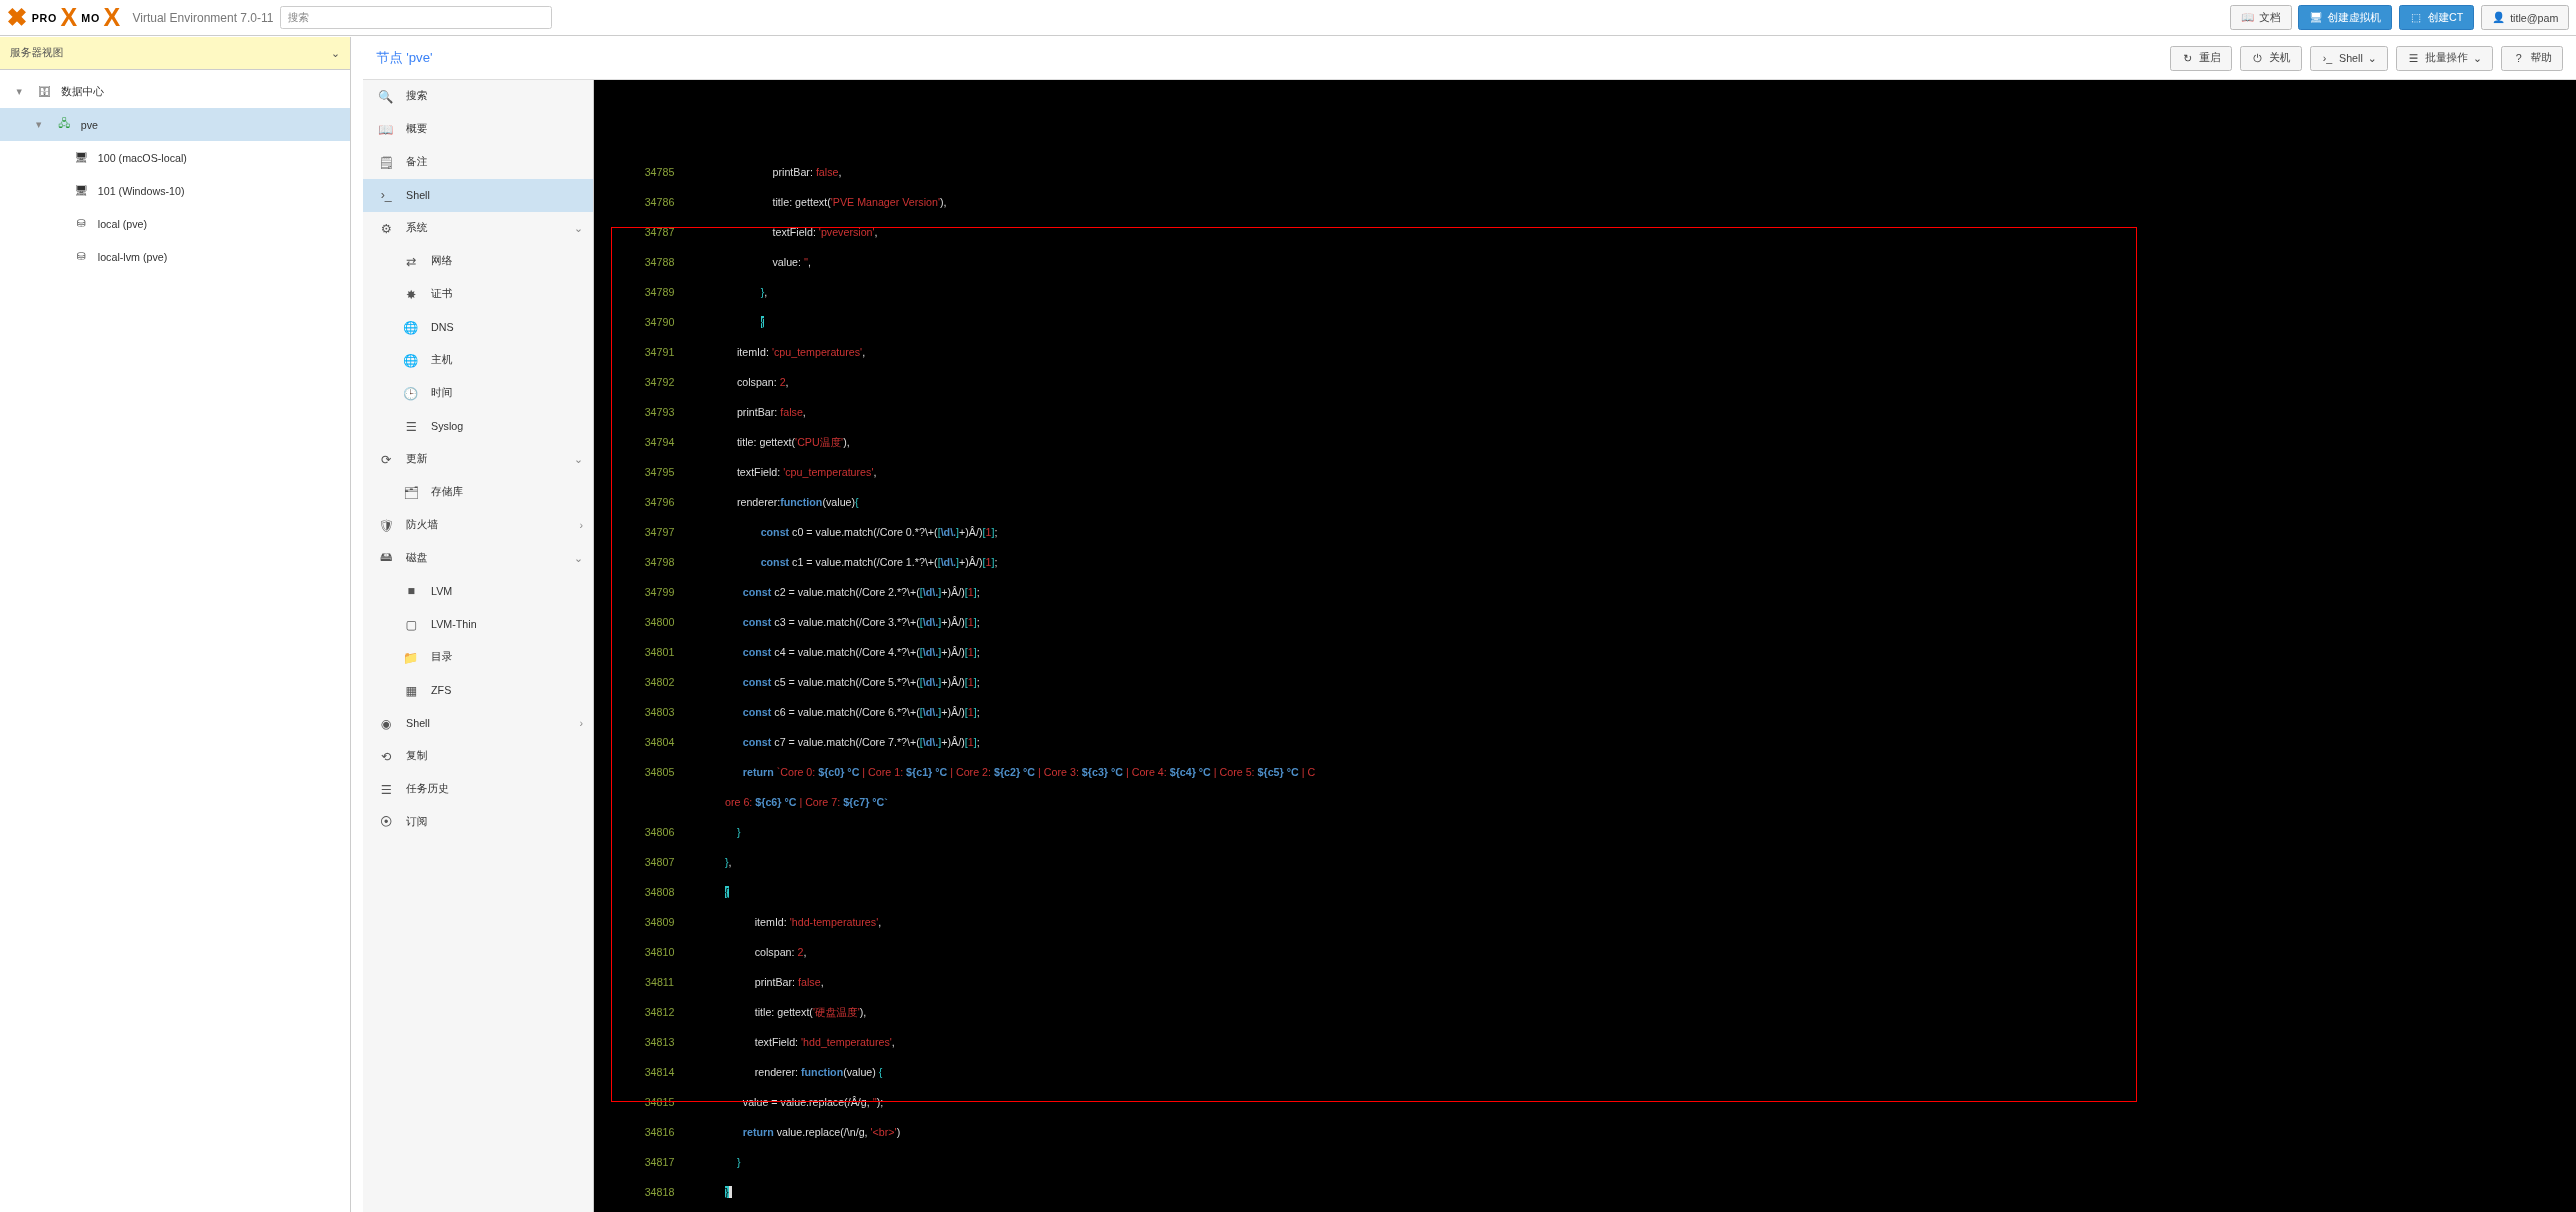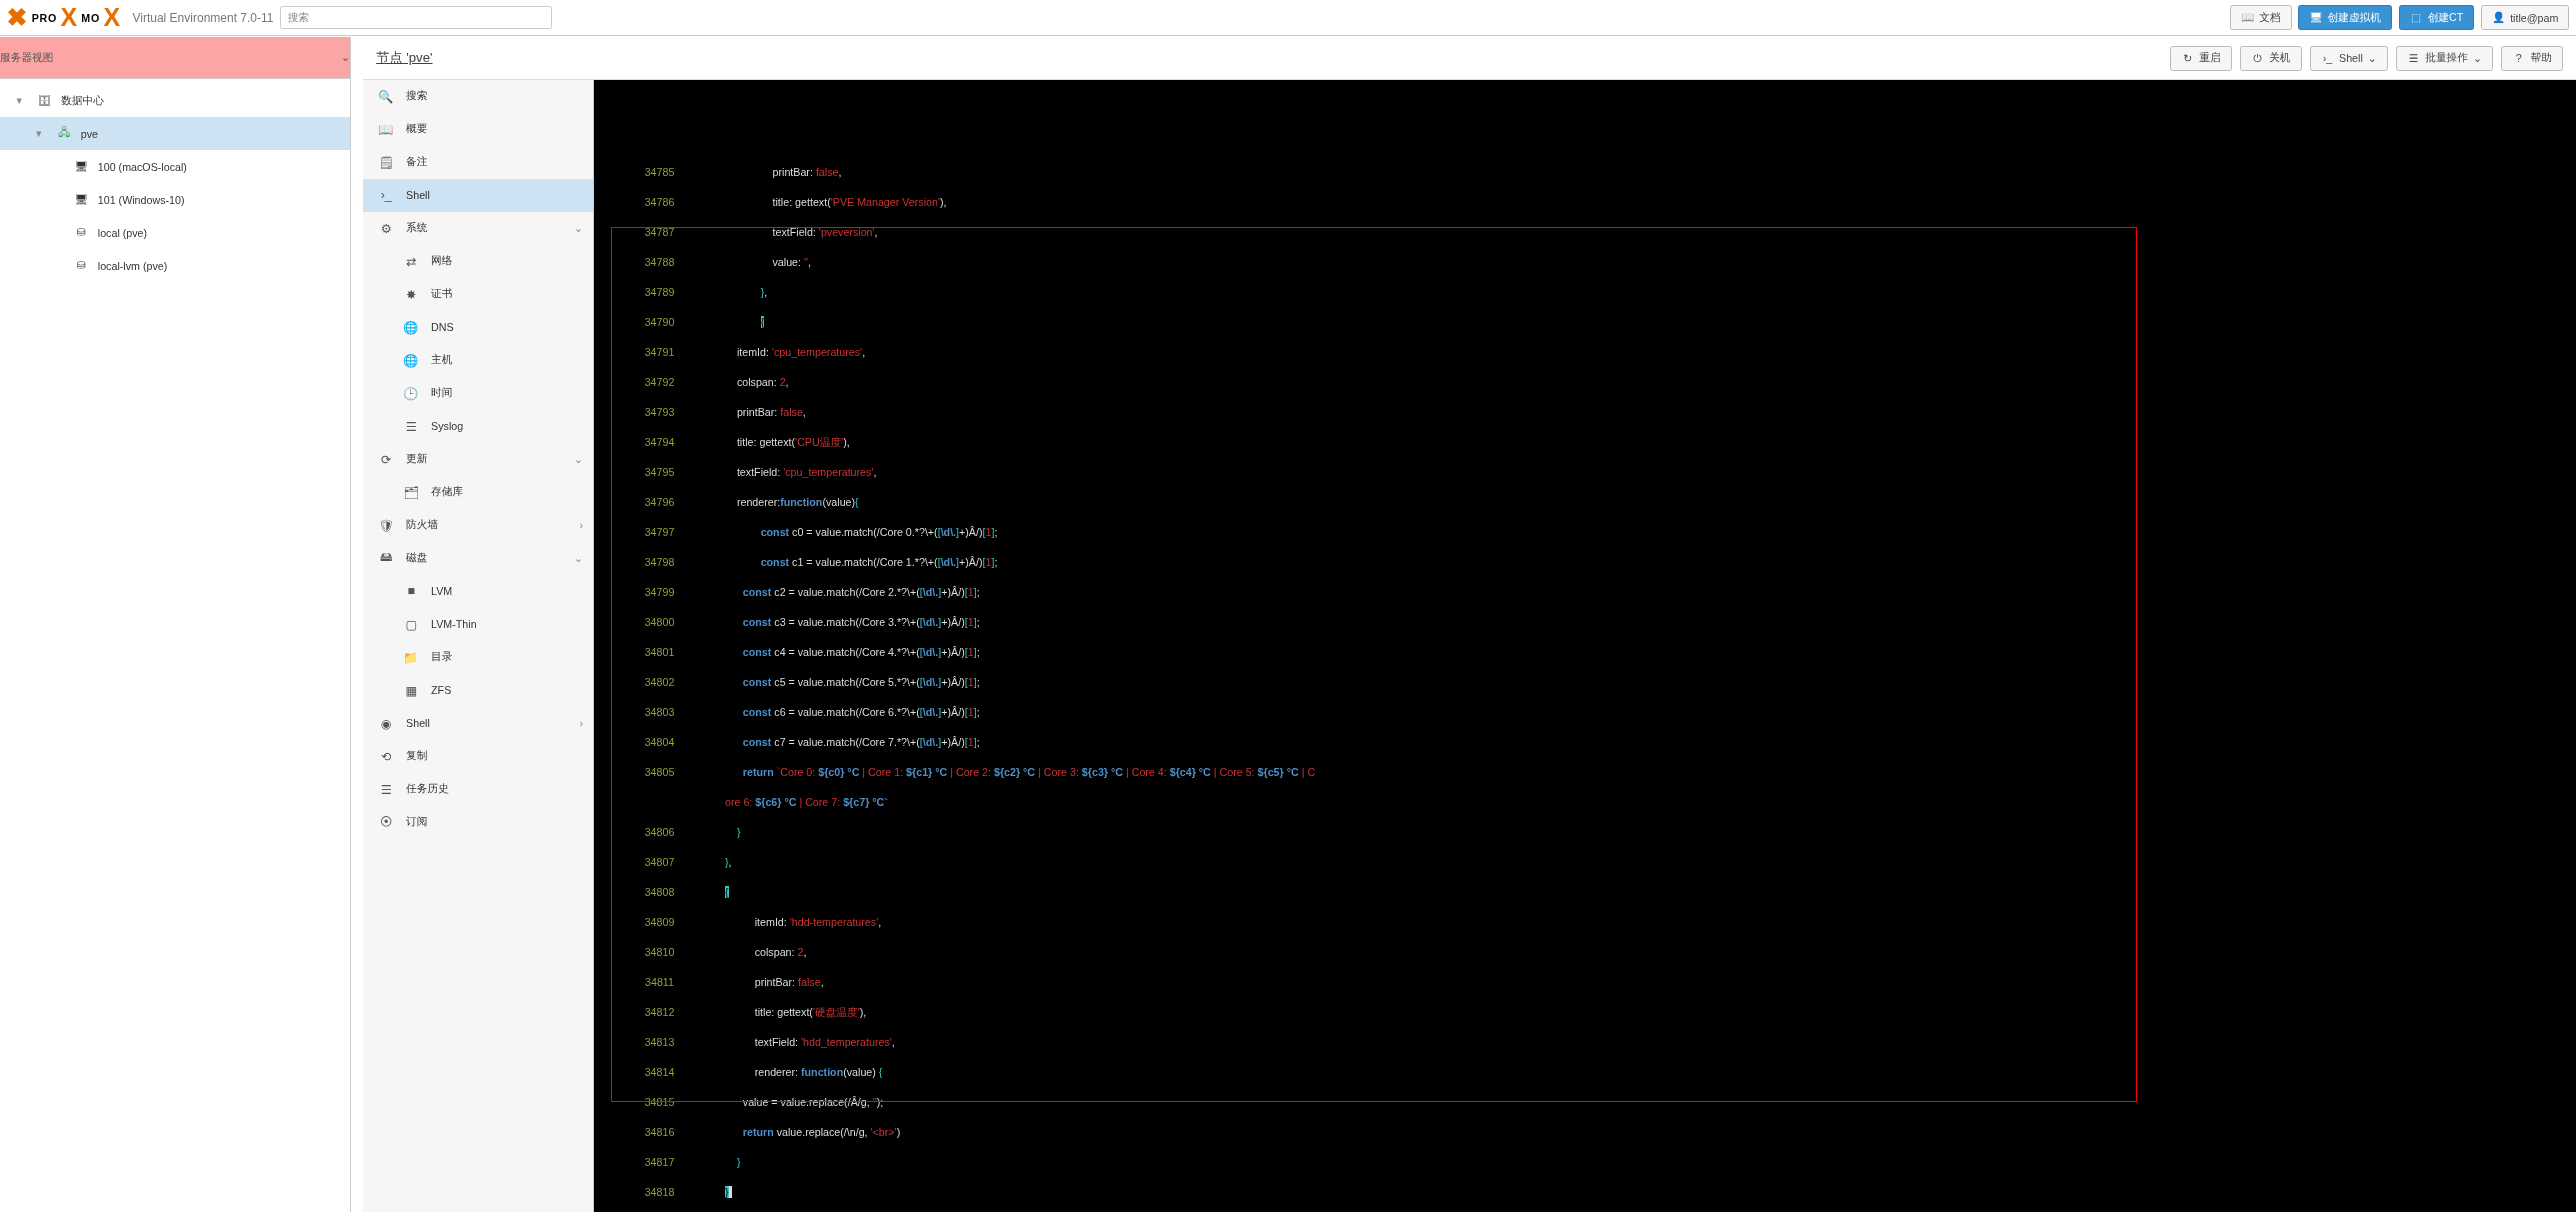--- a/index.html
+++ b/index.html
@@ -11,26 +11,26 @@
 .logo .x { color:#e57000; font-size:25px; }
 .ve { color:#777; font-size:12px; margin-left:5px; }
 .search { flex:0 0 272px; height:23px; border:0.8px solid #ccc; border-radius:2.5px; padding:0 6.6px; background:#fff; color:#888; display:flex; align-items:center; }
 .hspace { flex:1; }
 .btn { height:25px; display:inline-flex; align-items:center; gap:5px; padding:0 10px; border:0.8px solid #bbb; border-radius:2.5px; background:#f6f6f6; cursor:pointer; color:#444; }
 .btn.blue { background:#3892d4; color:#fff; border-color:#2a7bbf; }
 .icn { display:inline-flex; width:13.2px; height:13.2px; align-items:center; justify-content:center; }
 
 
 .tbar { position:absolute; top:37px; left:363px; right:0; height:43px; display:flex; align-items:center; padding:0 13.2px; gap:8.3px; border-bottom:0.8px solid #ddd; background:#fff;}
-.crumb { font-size:13.2px; color:#404040;text-decoration:underline; }
+.crumb { font-size:13.2px; color:#3b82f6; }
 .tspc { flex:1; }
 
 
 .treepanel { position:absolute; top:37px; left:0; width:351px; bottom:0; background:#fff; border-right:0.8px solid #ccc; }
-.treeview { height:42px; background:#fca5a5; border-bottom:0.8px solid #ccc; display:flex; align-items:center; padding:0 0; justify-content:space-between; color:#555;}
+.treeview { height:33px; background:#fef9c3; border-bottom:0.8px solid #ccc; display:flex; align-items:center; padding:0 10px; justify-content:space-between; color:#555;}
 .tree { padding:5px 0; }
 .tn { display:flex; align-items:center; height:33px; padding-left:16.5px; gap:8.3px; color:#333; cursor:pointer;}
 .tn.sel { background:#cde2f2; }
 .tn .caret { width:11.6px; color:#888; }
 .tn .tic { width:16.5px; height:16.5px; display:flex; align-items:center; justify-content:center; }
 .tn1 { padding-left:36px; }
 .tn2 { padding-left:73px; }
 
 
 .midnav { position:absolute; top:80px; left:363px; width:231px; bottom:0; background:#f6f6f6; border-right:0.8px solid #ccc; overflow:auto;}

